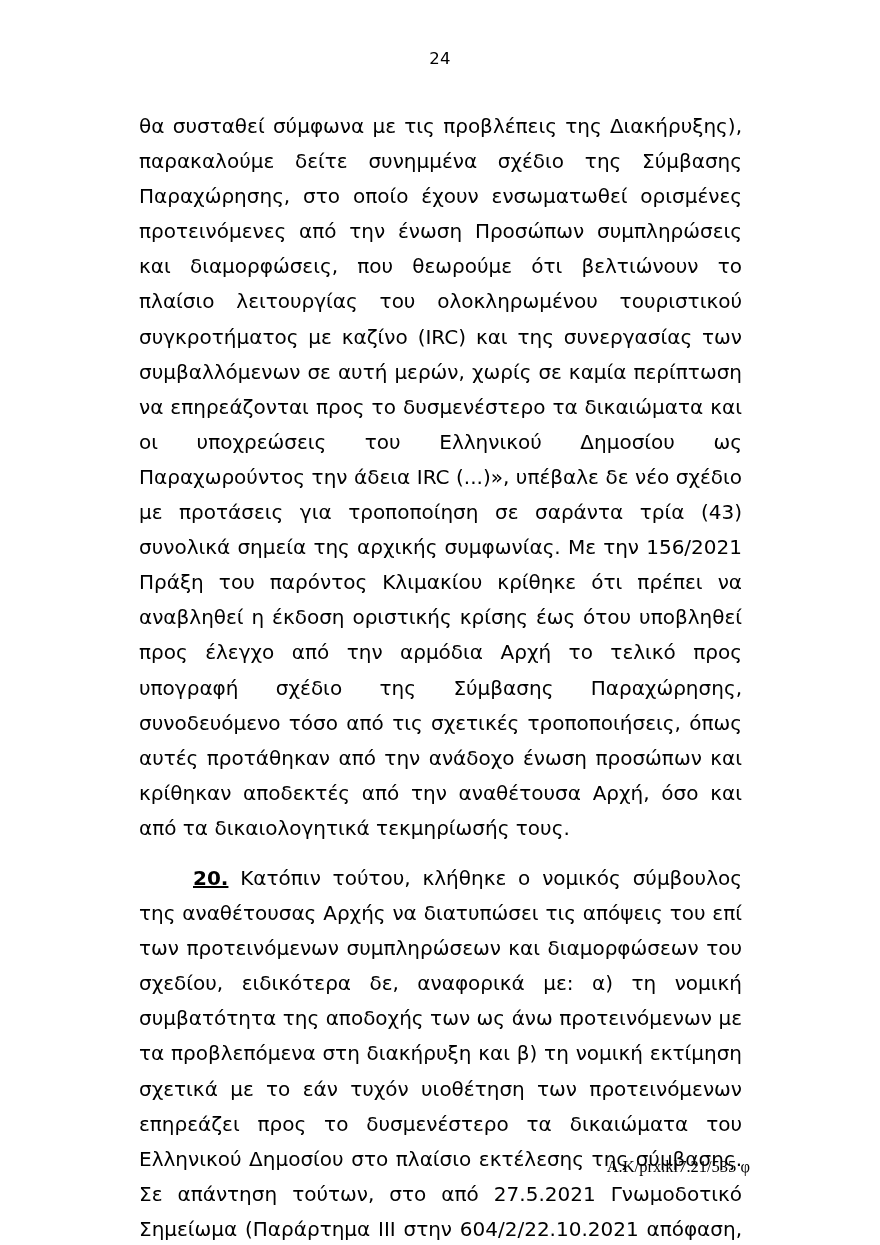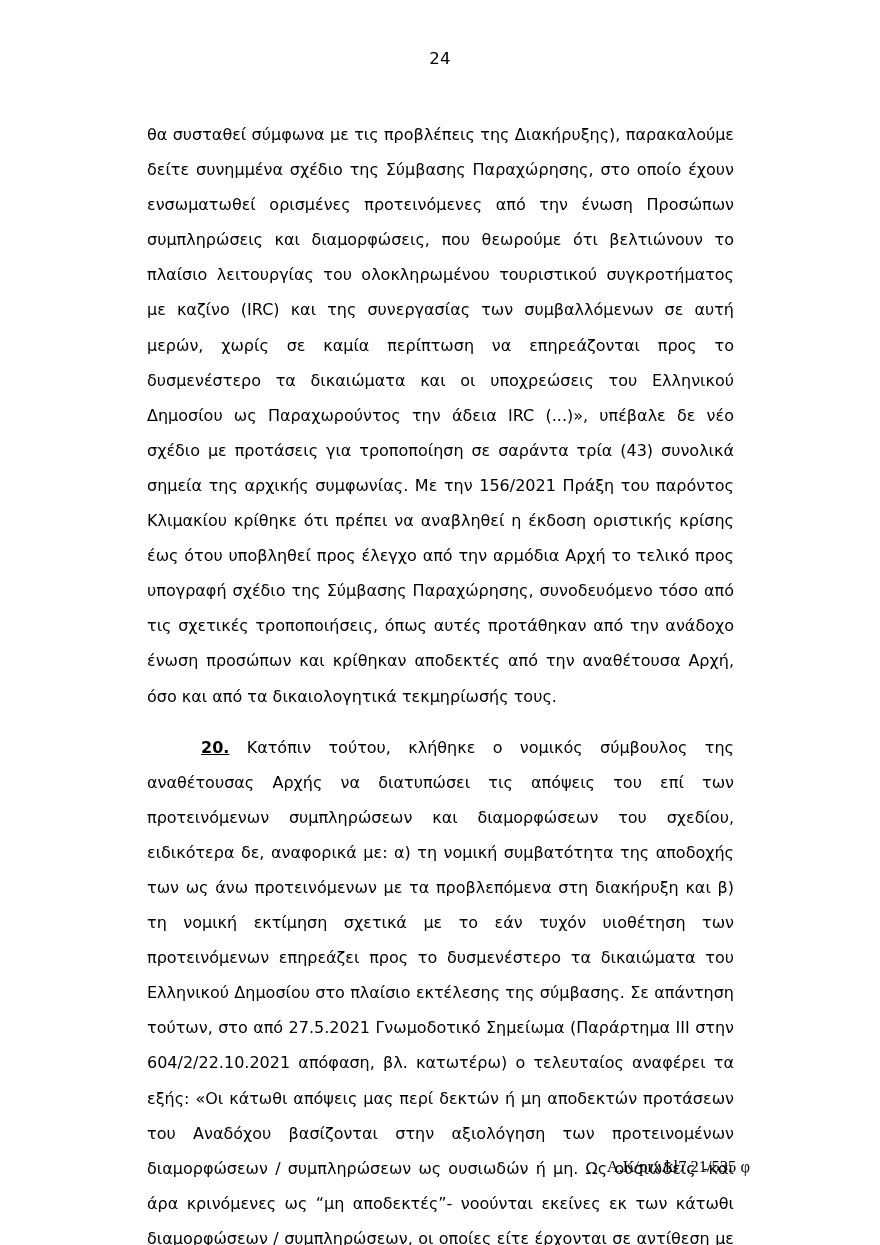--- a/index.html
+++ b/index.html
@@ -30,22 +30,22 @@
     line-height: 1;
     letter-spacing: 0.2px;
   }
   .body-block {
     position: absolute;
     top: 101px;
     left: 131px;
     width: 619px;
   }
   p.para {
-    margin: 16px;
-    font-size: 16px;
+    margin: 8px;
+    font-size: 20px;
     line-height: 35.1px;
     text-align: justify;
     text-justify: inter-word;
     word-spacing: 0px;
     hyphens: none;
     -webkit-hyphens: none;
   }
   p.para.indented {
     text-indent: 54px;
   }

